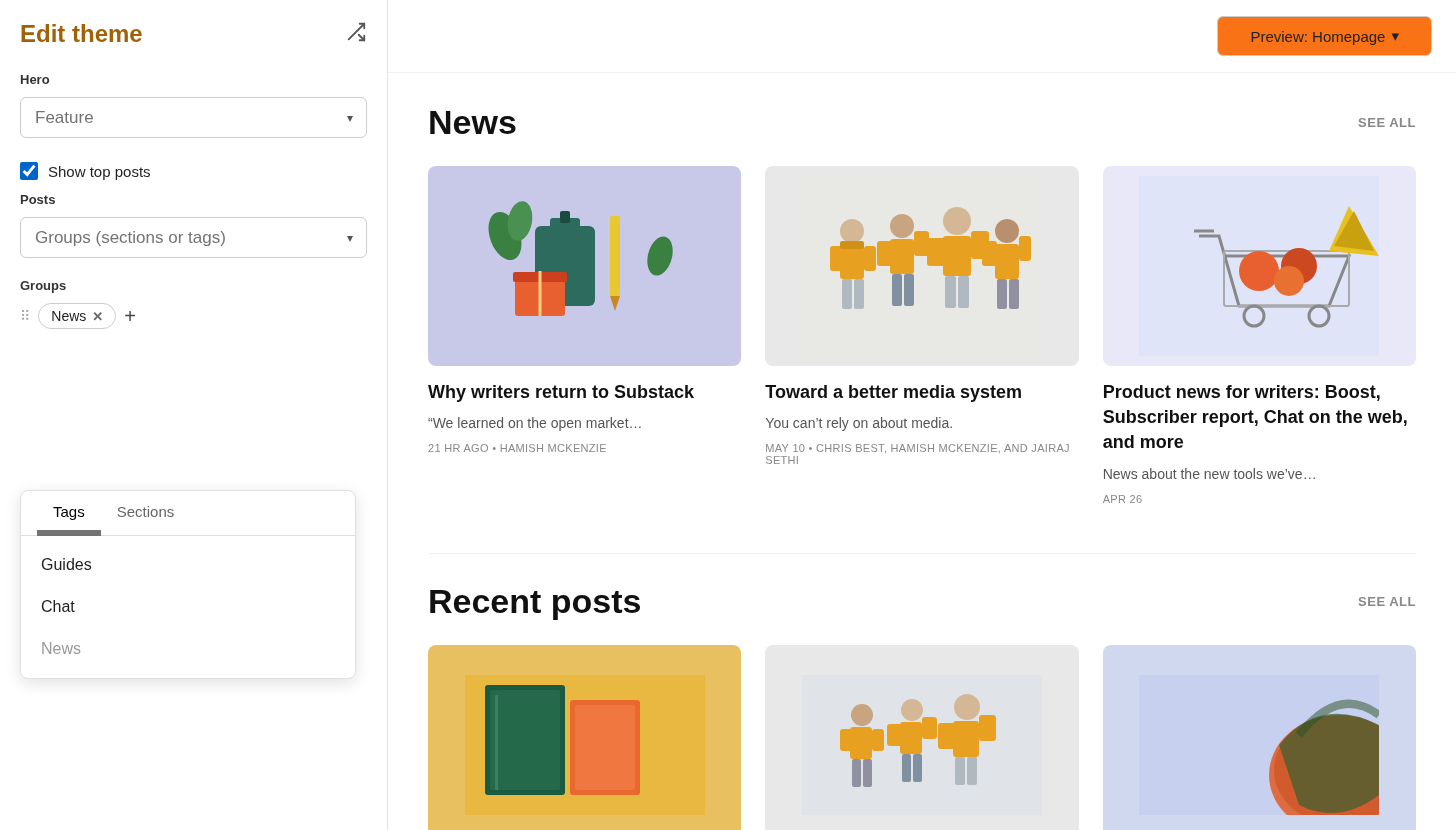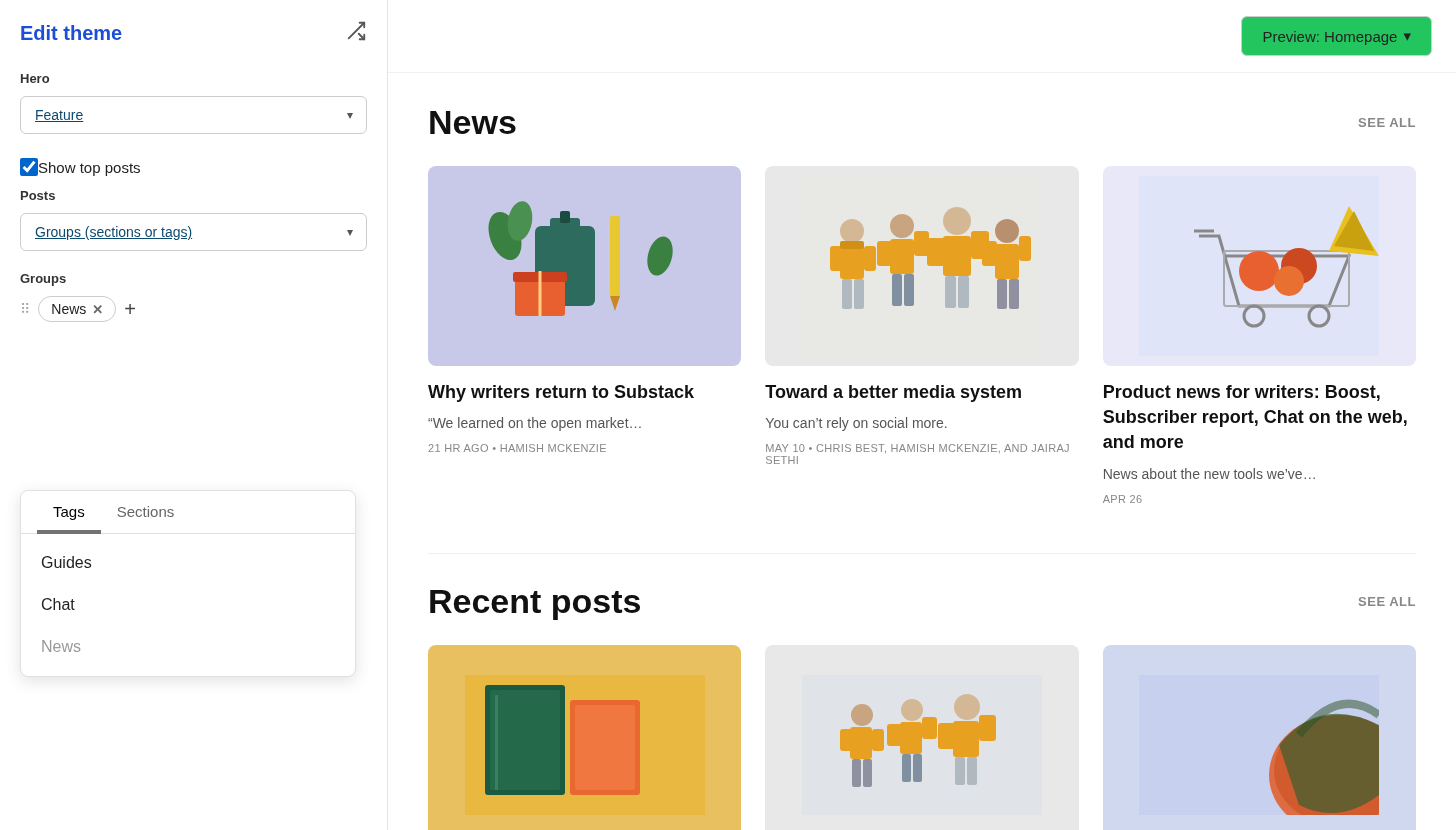--- a/index.html
+++ b/index.html
@@ -18,23 +18,23 @@
     }
 
     .panel-header {
       display: flex;
       align-items: center;
       justify-content: space-between;
       margin-bottom: 24px;
     }
 
     .panel-title {
-      font-size: 20px;
+      font-size: 24px;
       font-weight: 700;
-      color: #1d4ed8;
+      color: #a16207;
     }
 
     .shuffle-icon {
       cursor: pointer;
       color: #666;
       font-size: 18px;
     }
 
     .section-label {
       font-size: 13px;
@@ -47,41 +47,41 @@
     .select-wrapper {
       position: relative;
       margin-bottom: 16px;
     }
 
     .select-field {
       width: 100%;
       padding: 10px 40px 10px 14px;
       border: 1px solid #ccc;
       border-radius: 6px;
-      font-size: 14px;
+      font-size: 17px;
       appearance: none;
       background: #fff;
       cursor: pointer;
-      color: #0c4a6e;
-      text-decoration: underline;
+      color: #737373;
     }
 
     .select-arrow {
       position: absolute;
       right: 14px;
       top: 50%;
       transform: translateY(-50%);
       pointer-events: none;
       color: #555;
       font-size: 12px;
     }
 
     .checkbox-row {
       display: flex;
       align-items: center;
+      gap: 10px;
       margin-top: 24px;
       margin-bottom: 8px;
     }
 
     .checkbox-input {
       width: 18px;
       height: 18px;
       accent-color: #0066cc;
       cursor: pointer;
     }
@@ -159,21 +159,21 @@
       padding: 12px 16px 10px;
       font-size: 15px;
       cursor: pointer;
       color: #666;
       border-bottom: 2px solid transparent;
       margin-bottom: -1px;
     }
 
     .dropdown-tab.active {
       color: #000;
-      border-bottom: 4px solid #737373;
+      border-bottom: 6px solid #737373;
       font-weight: 500;
     }
 
     .dropdown-items {
       padding: 8px 0;
     }
 
     .dropdown-item {
       padding: 12px 20px;
       font-size: 16px;
@@ -198,24 +198,24 @@
       display: flex;
       justify-content: flex-end;
       padding: 16px 24px;
       border-bottom: 1px solid #f0f0f0;
     }
 
     .preview-btn {
       display: flex;
       align-items: center;
       gap: 6px;
-      padding: 10px 20px;
+      padding: 10px 32px;
       border: 1px solid #ccc;
       border-radius: 6px;
-      background: #22c55e;
+      background: #f97316;
       font-size: 15px;
       cursor: pointer;
       color: #222;
     }
 
     
     .content-area {
       padding: 30px 40px;
     }
 
@@ -440,21 +440,21 @@
 
             <circle cx="205" cy="55" r="12" fill="#b89070"></circle>
             <rect x="193" y="68" width="24" height="35" fill="#e8a020" rx="3"></rect>
             <rect x="180" y="65" width="15" height="25" fill="#e8a020" rx="3"></rect>
             <rect x="217" y="60" width="12" height="25" fill="#e8a020" rx="3"></rect>
             <rect x="195" y="103" width="10" height="30" fill="#9090a0" rx="2"></rect>
             <rect x="207" y="103" width="10" height="30" fill="#9090a0" rx="2"></rect>
           </svg>
         </div>
         <div class="card-title">Toward a better media system</div>
-        <div class="card-excerpt">You can’t rely on social more.</div>
+        <div class="card-excerpt">You can’t rely on about media.</div>
         <div class="card-meta">MAY 10 • CHRIS BEST, HAMISH MCKENZIE, AND JAIRAJ SETHI</div>
       </div>
 
       <div class="card">
         <div class="card-image img-cart">
           <svg width="240" height="180" viewBox="0 0 240 180">
             <rect width="240" height="180" fill="#e0e4f8"></rect>
 
             <path d="M60 60 L80 60 L100 130 L190 130 L210 80 L85 80" fill="none" stroke="#888" stroke-width="3"></path>
             <rect x="85" y="75" width="125" height="55" fill="none" stroke="#aaa" stroke-width="2" rx="2"></rect>

